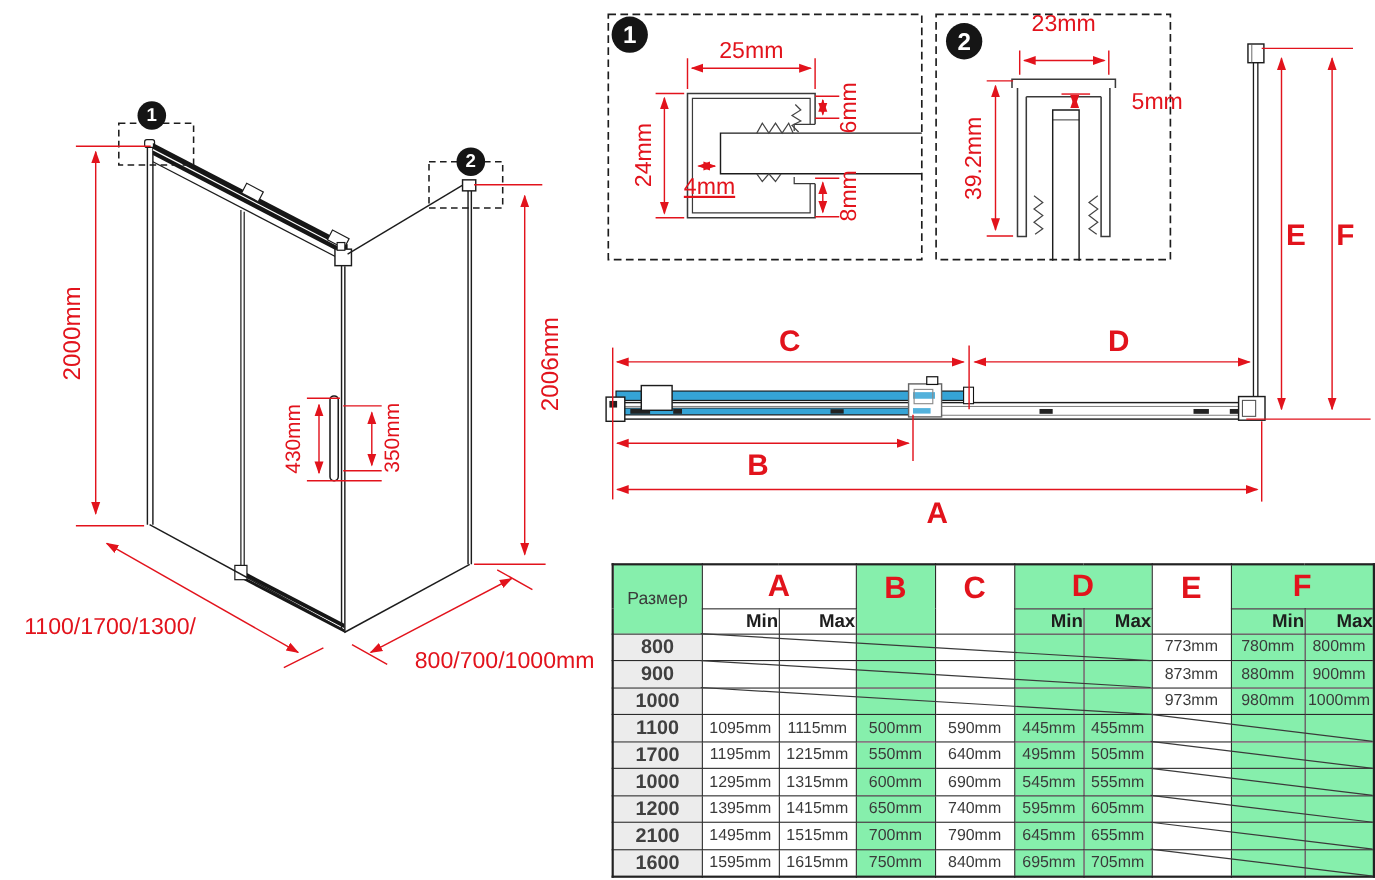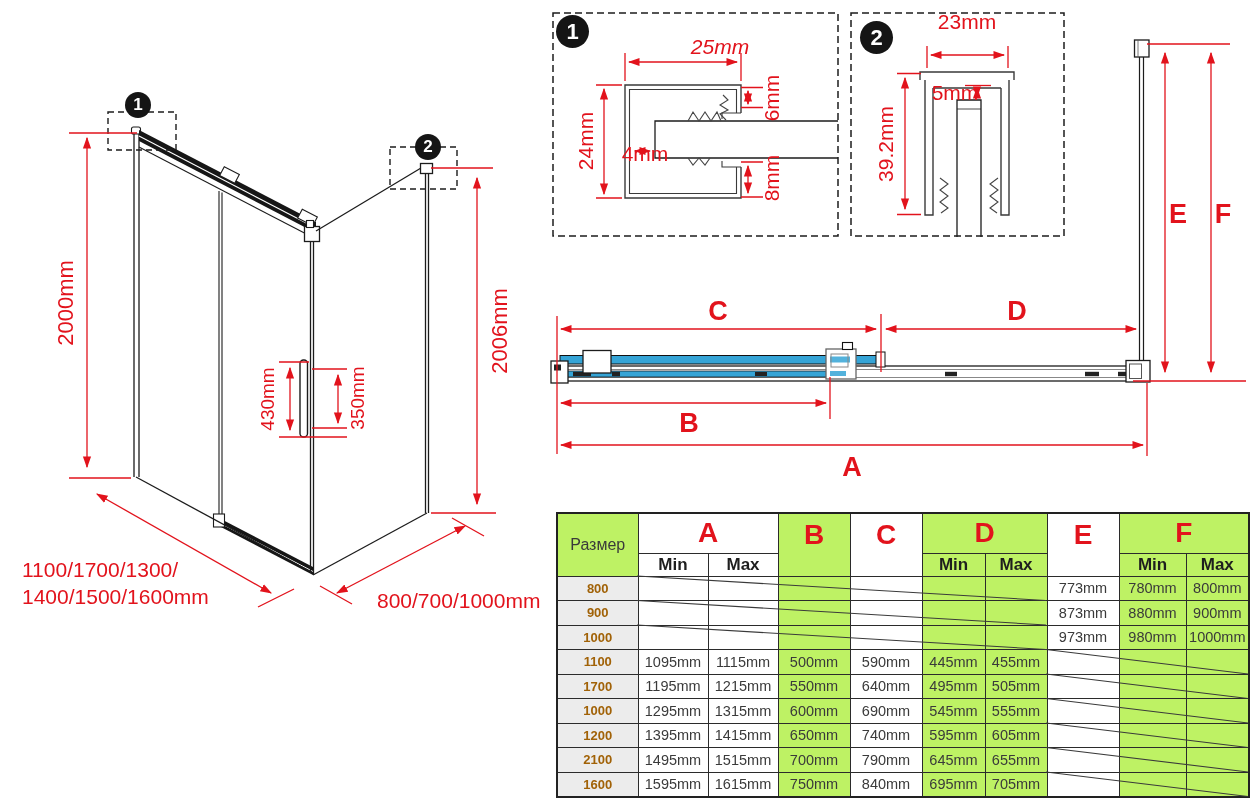--- a/index.html
+++ b/index.html
@@ -18,25 +18,25 @@
   
   #tablewrap{position:absolute;left:556px;top:512px;width:692px;z-index:2;}
   #sizetable{border-collapse:collapse;table-layout:fixed;width:692px;
              font-family:"Liberation Sans",sans-serif;}
   #sizetable td{border:1px solid #2b2b2b;text-align:center;vertical-align:middle;
                 padding:0;font-size:14.5px;color:#3a3a3a;overflow:hidden;}
   #sizetable tr.h1{height:40px;}
   #sizetable tr.h2{height:23px;}
   #sizetable tr.dr{height:24.5px;}
   #sizetable{border:2px solid #222;}
-  #sizetable td.g{background:#bef264;}
+  #sizetable td.g{background:#86efac;}
   #sizetable td.letter{color:#e2131c;font-size:28px;font-weight:bold;}
   #sizetable td.span2{vertical-align:top;padding-top:5px;}
-  #sizetable td.mm{font-weight:bold;font-size:17px;color:#1e1e1e;}
-  #sizetable td.lbl{font-weight:bold;font-size:13px;color:#a16207;background:#ececec;}
+  #sizetable td.mm{font-weight:bold;font-size:17px;color:#1e1e1e;text-align:right;}
+  #sizetable td.lbl{font-weight:bold;font-size:18px;color:#404040;background:#ececec;}
   #strikes{position:absolute;left:0;top:0;z-index:5;pointer-events:none;}
 </style>
 </head>
 <body>
 
 <div id="stage">
 
 <svg id="art" width="1250" height="800" viewBox="0 0 1250 800">
   <defs>
     <marker id="ah" viewBox="0 0 10 10" refX="9" refY="5" markerWidth="9" markerHeight="9" orient="auto-start-reverse">
@@ -194,38 +194,37 @@
 <div class="badge b26" style="left:125px;top:92px;">1</div>
 <div class="badge b26" style="left:415px;top:134px;">2</div>
 <div class="badge b33" style="left:556px;top:15px;">1</div>
 <div class="badge b33" style="left:860px;top:21px;">2</div>
 
 <div class="lab rot" style="left:66px;top:303px;font-size:22px;">2000mm</div>
 <div class="lab rot" style="left:500px;top:331px;font-size:22px;">2006mm</div>
 <div class="lab rot" style="left:268px;top:399px;font-size:19px;">430mm</div>
 <div class="lab rot" style="left:358px;top:398px;font-size:19px;">350mm</div>
 <div class="lab tl" style="left:22px;top:558px;">1100/1700/1300/</div>
-<div class="lab tl" style="left:22px;top:585px;">1400/1500/1600mm</div>
 <div class="lab tl" style="left:377px;top:589px;">800/700/1000mm</div>
 
 <div class="lab big" style="left:718px;top:311px;">C</div>
 <div class="lab big" style="left:1017px;top:311px;">D</div>
 <div class="lab big" style="left:689px;top:423px;">B</div>
 <div class="lab big" style="left:852px;top:467px;">A</div>
 <div class="lab big" style="left:1178px;top:214px;">E</div>
 <div class="lab big" style="left:1223px;top:214px;">F</div>
 
-<div class="lab" style="left:720px;top:47px;font-style:italic;">25mm</div>
+<div class="lab" style="left:683px;top:47px;">25mm</div>
 <div class="lab rot" style="left:586px;top:141px;">24mm</div>
-<div class="lab" style="left:645px;top:154px;">4mm</div>
+<div class="lab" style="left:645px;top:170px;text-decoration:underline;">4mm</div>
 <div class="lab rot" style="left:772px;top:98px;">6mm</div>
 <div class="lab rot" style="left:772px;top:178px;">8mm</div>
 
 <div class="lab" style="left:967px;top:22px;">23mm</div>
-<div class="lab" style="left:955px;top:93px;">5mm</div>
+<div class="lab" style="left:1052px;top:93px;">5mm</div>
 <div class="lab rot" style="left:886px;top:144px;">39.2mm</div>
 
 <div id="tablewrap">
   <table id="sizetable">
         <colgroup>
           <col style="width: 81px;">
           <col style="width: 70px;">
           <col style="width: 70px;">
           <col style="width: 72px;">
           <col style="width: 72px;">

